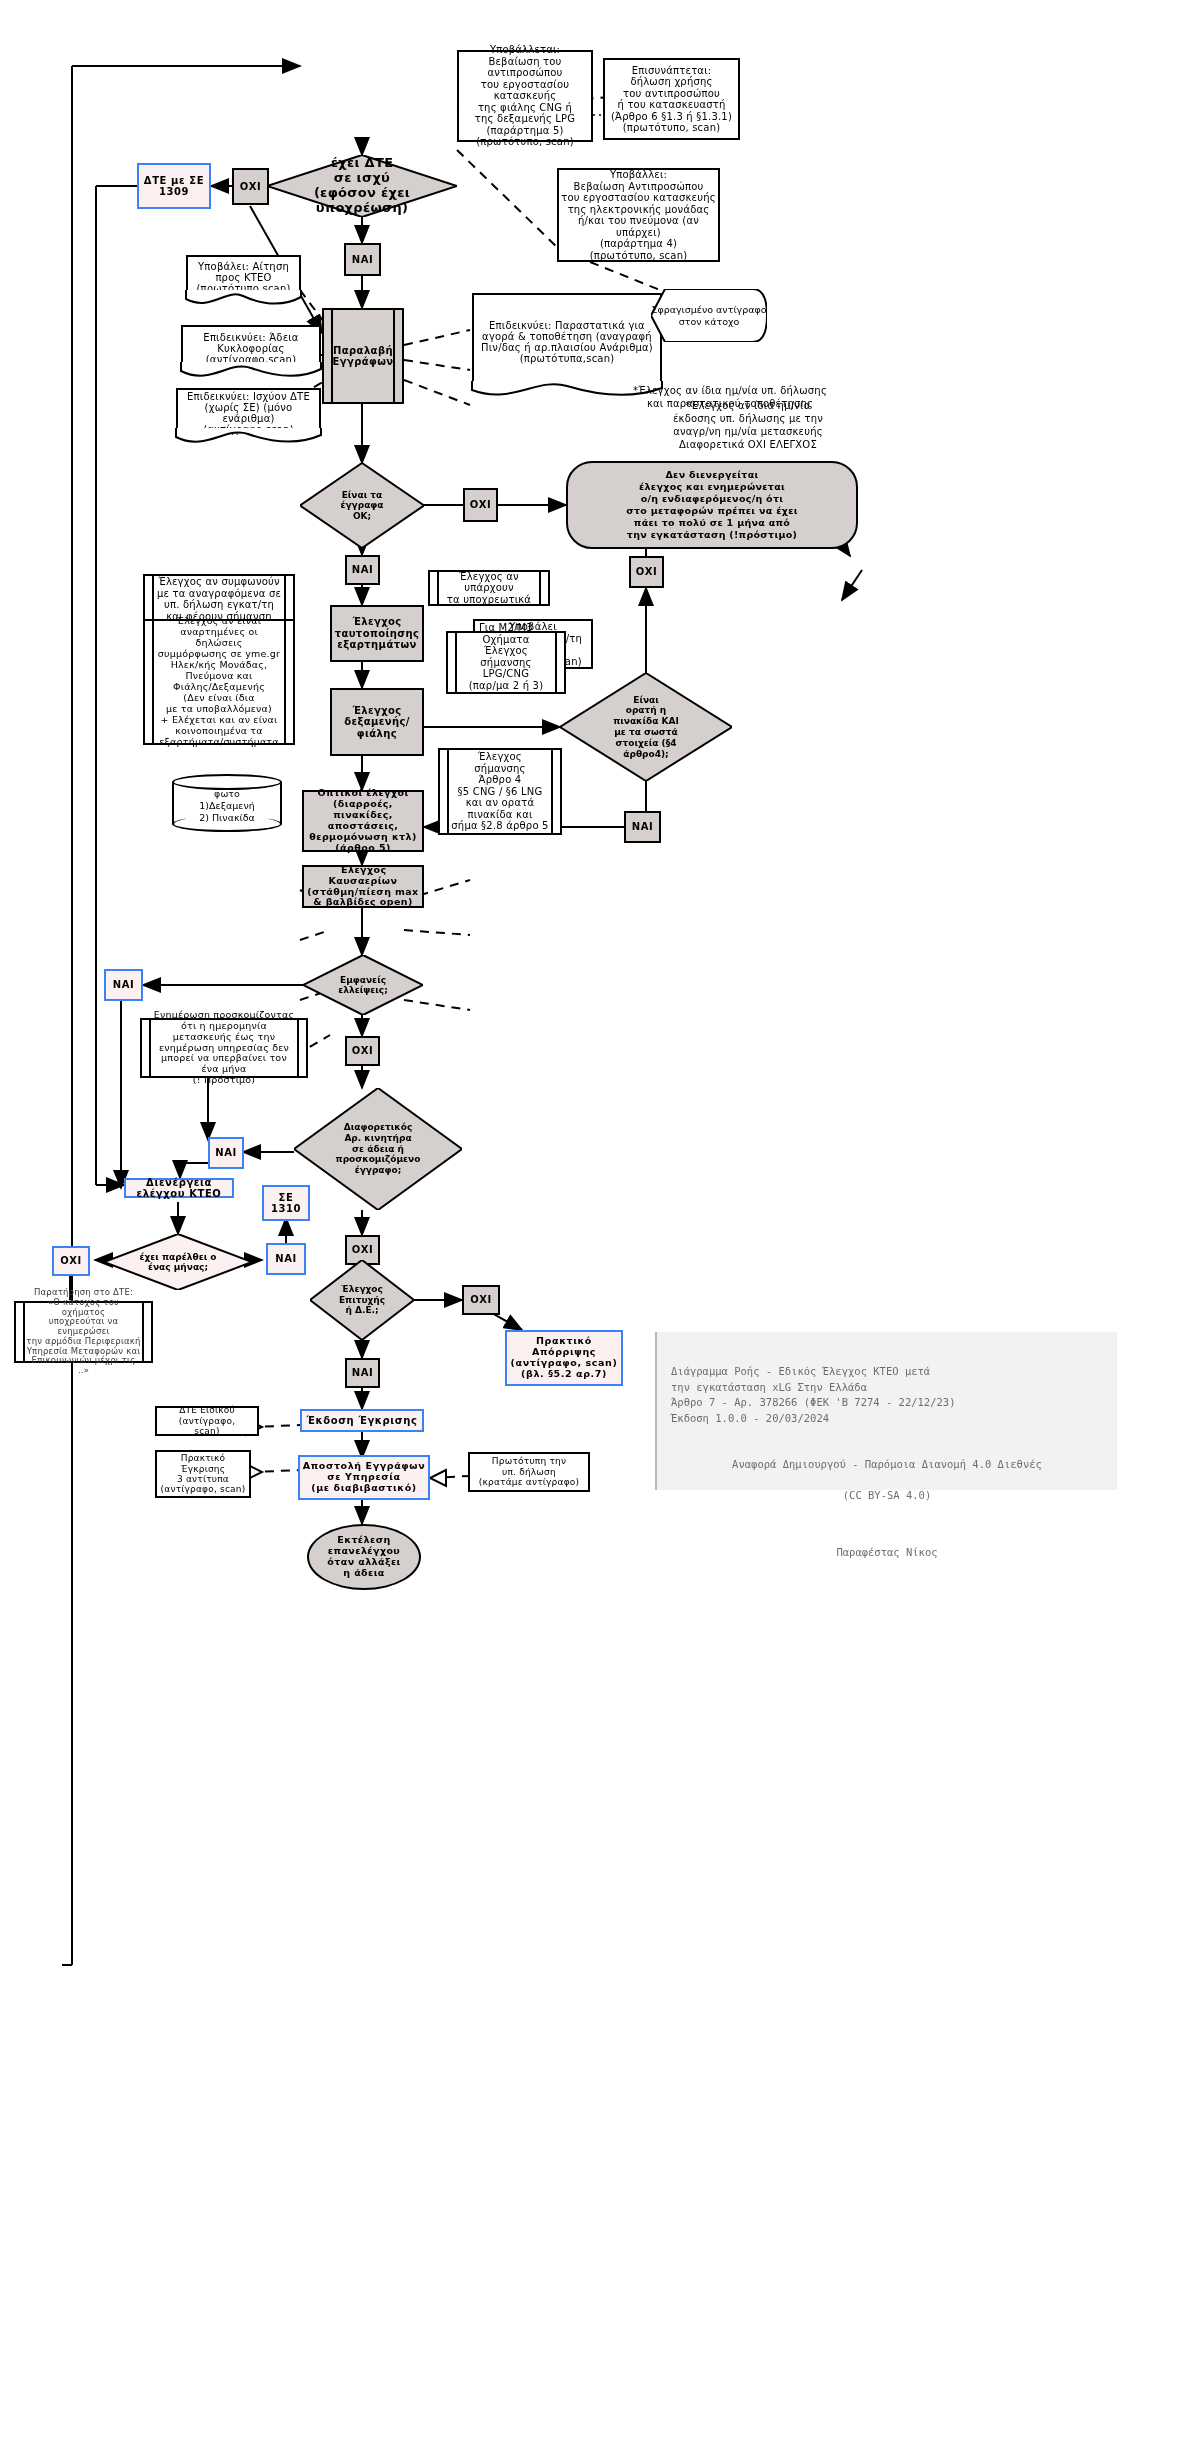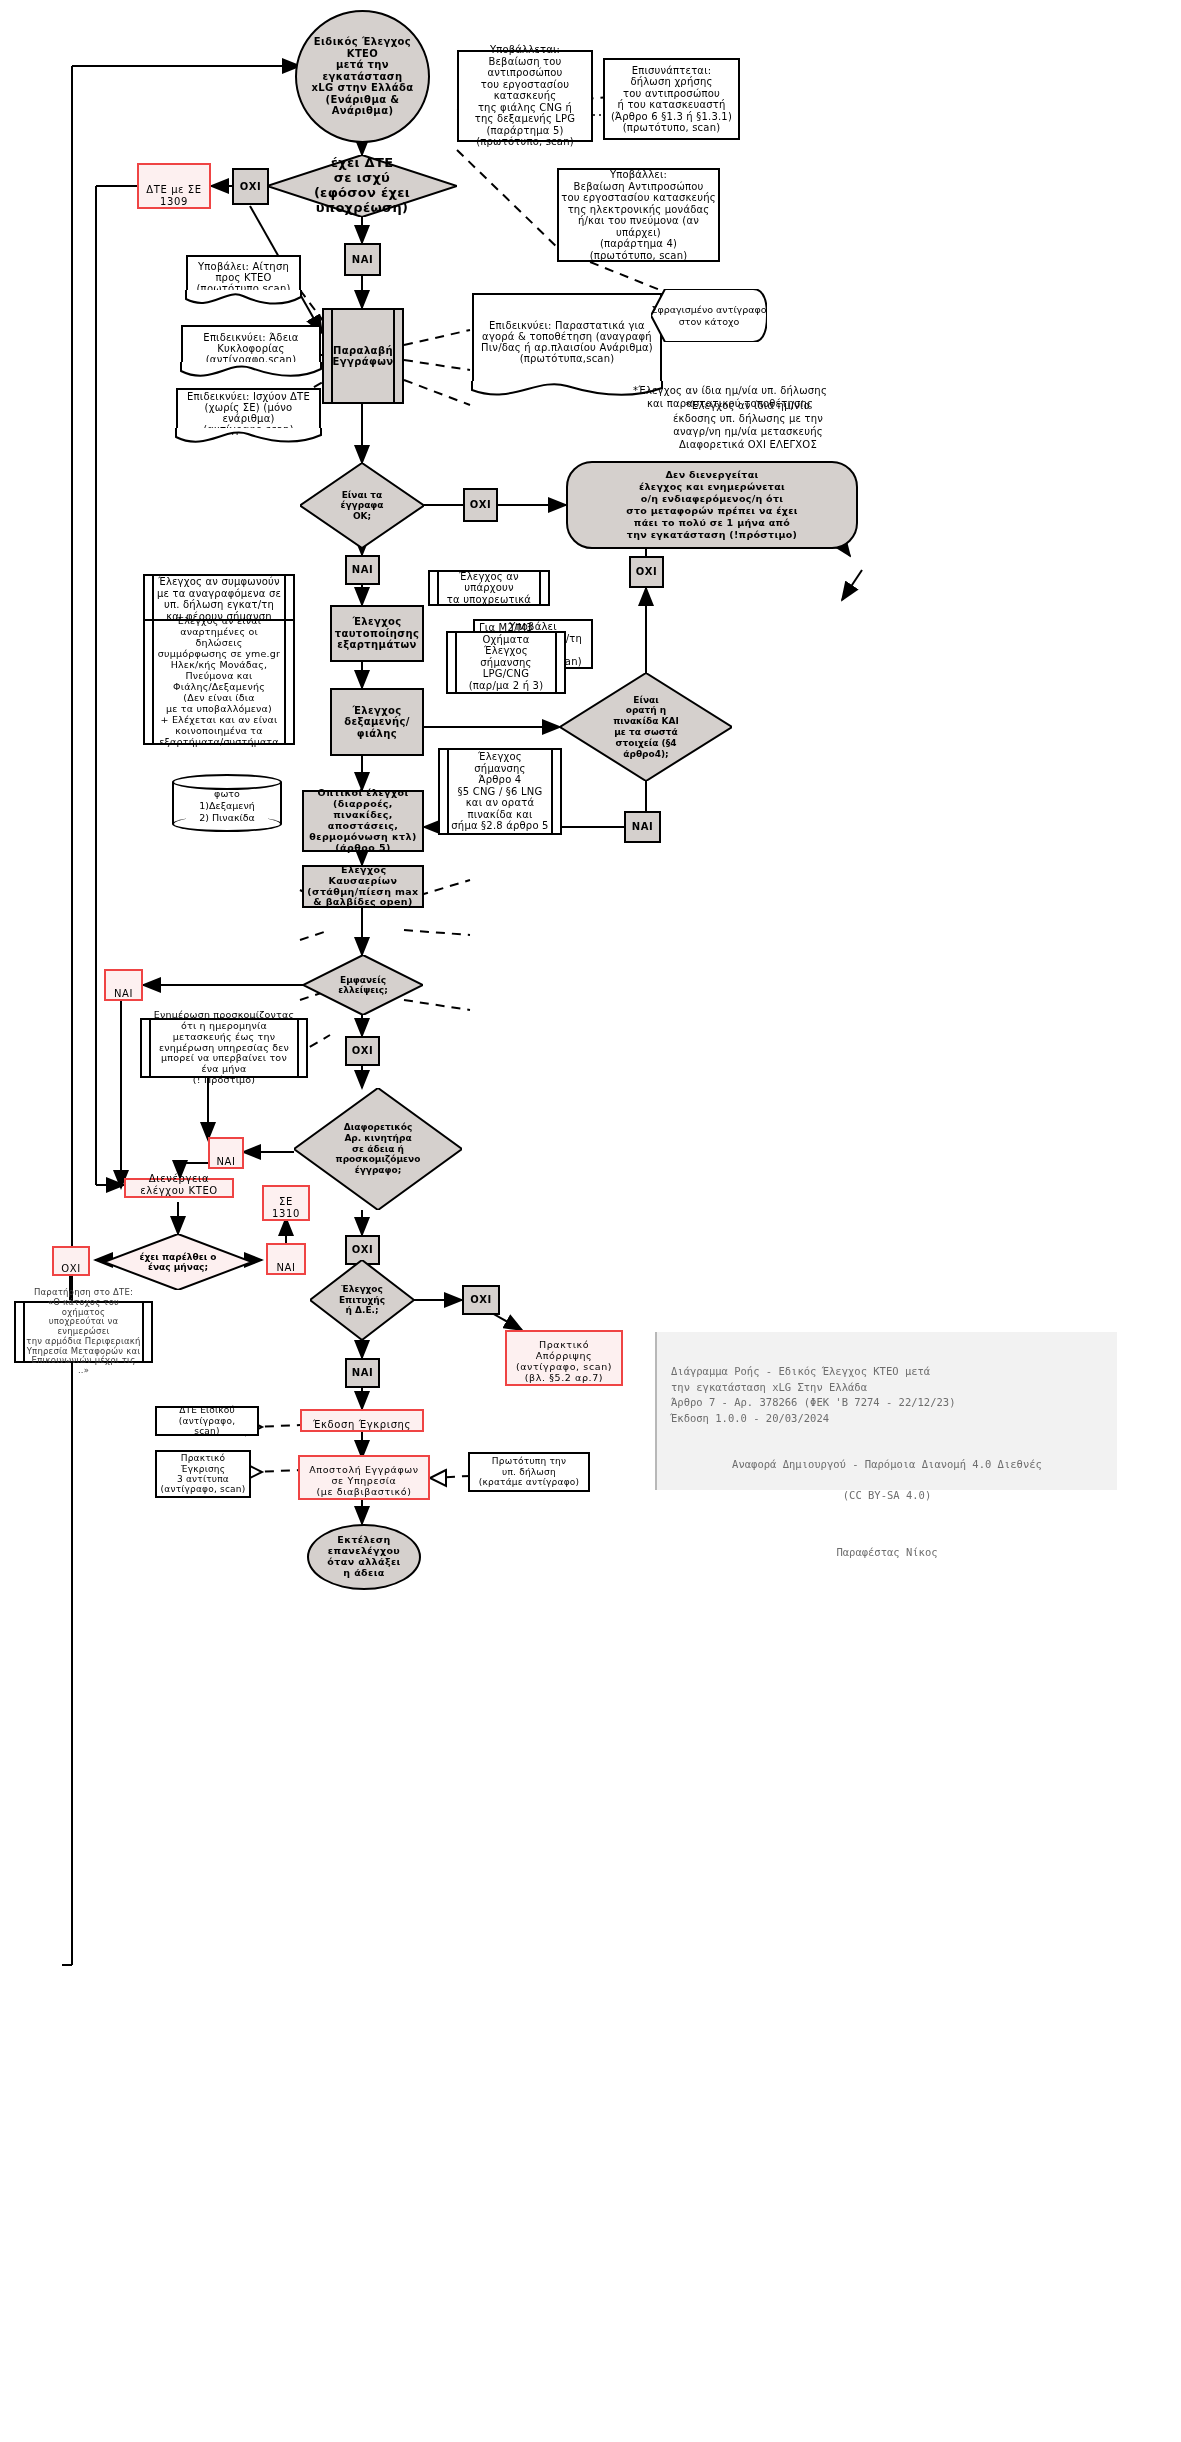--- a/index.html
+++ b/index.html
@@ -12,21 +12,21 @@
   .proc{background:#d5d0cd;border:2px solid #000;font-weight:bold;font-size:10px;letter-spacing:.4px;}
   .proc-pred{background:#d5d0cd;border:2px solid #000;font-weight:bold;font-size:10px;letter-spacing:.4px;}
   .proc-pred:before,.proc-pred:after{content:"";position:absolute;top:0;bottom:0;width:0;border-left:2px solid #000;}
   .proc-pred:before{left:7px;}
   .proc-pred:after{right:7px;}
 
   .ellipse{background:#d5d0cd;border:2px solid #000;border-radius:50%;font-weight:bold;font-size:10px;letter-spacing:.4px;}
   .rounded{background:#d5d0cd;border:2px solid #000;border-radius:26px;font-weight:bold;font-size:10px;letter-spacing:.3px;}
 
   .tag{background:#d5d0cd;border:2px solid #000;font-weight:bold;font-size:10px;letter-spacing:.6px;}
-  .tag-pink{background:#fdf0f0;border:2px solid #ef4444;font-weight:normal;font-size:10px;letter-spacing:.6px;align-items:flex-end;}
+  .tag-pink{background:#fdf0f0;border:2px solid #3b82f6;font-weight:bold;font-size:10px;letter-spacing:.6px;}
 
   .note{background:#fff;border:2px solid #000;font-size:10px;letter-spacing:.2px;}
   .note-pred{background:#fff;border:2px solid #000;font-size:10px;letter-spacing:.2px;}
   .note-pred:before,.note-pred:after{content:"";position:absolute;top:0;bottom:0;width:0;border-left:2px solid #000;}
   .note-pred:before{left:7px;}
   .note-pred:after{right:7px;}
 
   
   .doc{position:absolute;font-size:10px;letter-spacing:.2px;}
   .doc .body{position:absolute;left:0;right:0;top:0;bottom:13px;background:#fff;border:2px solid #000;border-bottom:none;box-sizing:border-box;display:flex;align-items:center;justify-content:center;text-align:center;}
@@ -176,26 +176,20 @@
       <path d="M246,1464 L262,1472 L246,1480 z"></path>
       <path d="M446,1470 L430,1478 L446,1486 z"></path>
     </g>
 
     <g stroke="#000" stroke-width="2" fill="none">
       <path d="M862,570 L842,600" marker-end="url(#ah)"></path>
       <path d="M842,545 L850,556" marker-end="url(#ah)"></path>
     </g>
   </svg>
 
-  <div class="node ellipse" style="left:295px;top:10px;width:135px;height:133px;">
-    <span class="txt">Ειδικός Έλεγχος ΚΤΕΟ
-μετά την εγκατάσταση
-xLG στην Ελλάδα
-(Ενάριθμα &amp; Ανάριθμα)</span>
-  </div>
 
   <div class="node note" style="left:457px;top:50px;width:136px;height:92px;padding:2px 1px;">
     <span class="txt">Υποβάλλεται:
 Βεβαίωση του αντιπροσώπου
 του εργοστασίου κατασκευής
 της φιάλης CNG ή
 της δεξαμενής LPG
 (παράρτημα 5)
 (πρωτότυπο, scan)</span>
   </div>

